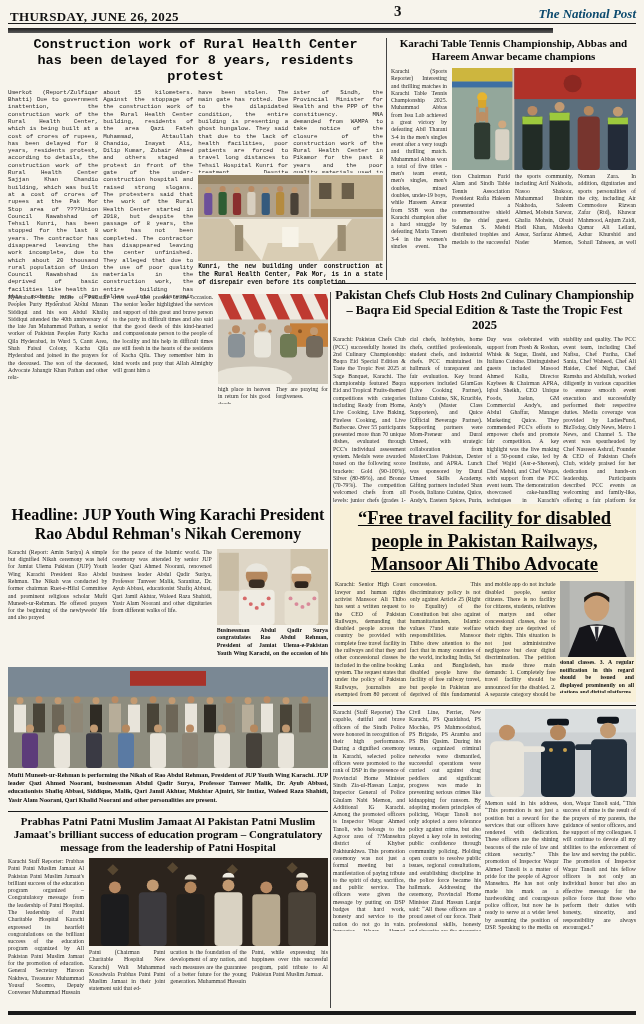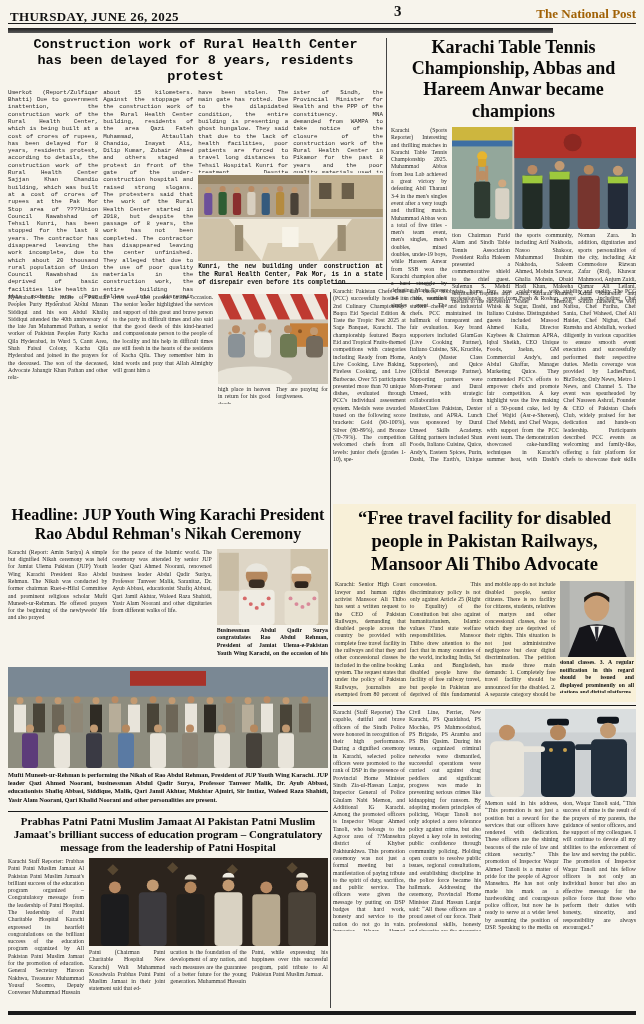--- a/index.html
+++ b/index.html
@@ -8,21 +8,21 @@
   .abs{position:absolute;}
   .hl{font-weight:700;text-align:center;color:#0a0a0a;line-height:1.18;overflow:hidden;}
   .bt{font-size:5.8px;line-height:1.26;text-align:justify;color:#262626;overflow:hidden;}
   .cap{font-weight:700;font-size:6.3px;line-height:1.3;text-align:justify;color:#0f0f0f;overflow:hidden;}
   .cols{display:flex;gap:5px;}
   .col{flex:1;}
   .rule{background:#1a1a1a;}
   .vrule{background:#444;width:1px;}
   .photo{overflow:hidden;background:#cfc8ba;}
   .photo svg{display:block;width:100%;height:100%;}
-  .masthead{font-weight:700;font-size:13px;color:#a16207;}
+  .masthead{font-style:italic;font-weight:700;font-size:13px;color:#0c4a6e;}
   .dateline{font-weight:700;font-size:13px;letter-spacing:.4px;color:#111;}
   .pageno{font-weight:700;font-size:15px;color:#111;}
   .headerbar{background:linear-gradient(#1f1f1f,#5a5a5a);}
   .cream{background:#f8f0d8;}
 </style>
 </head>
 <body>
 
 <div class="page">
 
@@ -76,21 +76,21 @@
             <rect x="36" y="50" width="8" height="26" fill="#9c8e73"></rect>
             <rect x="136" y="50" width="8" height="26" fill="#9c8e73"></rect>
           </svg>
         </div>
         <div class="cap" style="height:38px;">Kunri, the new building under construction at the Rural Health Center, Pak Mor, is in a state of disrepair even before its completion.</div>
       </div>
     </div>
   </section>
 
   <section class="abs" style="left:391px;top:37px;width:245px;height:243px;">
-    <h2 class="hl" style="font-size:18px;margin:0 0 5px;">Karachi Table Tennis Championship, Abbas and Hareem Anwar became champions</h2>
+    <h2 class="hl" style="font-size:11px;margin:0 0 5px;">Karachi Table Tennis Championship, Abbas and Hareem Anwar became champions</h2>
     <div style="display:flex;gap:5px;height:180px;">
       <div class="bt" style="width:56px;flex:none;">Karachi (Sports Reporter) Interesting and thrilling matches in Karachi Table Tennis Championship 2025. Muhammad Abbas from Issa Lab achieved a great victory by defeating Abil Tharani 3-4 in the men's singles event after a very tough and thrilling match. Muhammad Abbas won a total of five titles - men's team event, men's singles, men's doubles, mixed doubles, under-19 boys, while Hareem Anwar from SSB won the Karachi champion after a hard struggle by defeating Maria Tareen 3-4 in the women's singles event. The closing ceremony was held at Sindh Sports Board Club, Nazimabad, Karachi. On this occasion, Suleman S. Mehdi, Chairman of State Life Insurance Corporation, was the special guest. Karachi Table Tennis Associa-</div>
       <div style="flex:1;display:flex;flex-direction:column;gap:3px;">
         <div class="photo" style="height:102px;">
           <svg viewBox="0 0 183 105" preserveAspectRatio="none">
             <rect width="60" height="105" fill="#93a79b"></rect>
             <rect width="60" height="14" fill="#cdb63e"></rect>
             <rect y="14" width="60" height="6" fill="#3e6fa3"></rect>
             <circle cx="30" cy="30" r="5" fill="#e7b52f"></circle>
             <rect x="26" y="33" width="8" height="8" fill="#d8a62c"></rect>
@@ -312,30 +312,31 @@
           <div class="col bt">ucation is the foundation of the development of any nation, and such measures are the guarantee of a better future for the young generation. Muhammad Hussain</div>
           <div class="col bt">Patni, while expressing his happiness over this successful program, paid tribute to Al Pakistan Patni Muslim Jamaat.</div>
         </div>
       </div>
     </div>
   </section>
 
   <div class="abs rule" style="left:333px;top:283px;width:303px;height:1px;"></div>
 
   <section class="abs" style="left:333px;top:288px;width:303px;height:214px;">
+    <h2 class="hl" style="font-size:12.5px;margin:0 0 4px;">Pakistan Chefs Club Hosts 2nd Culinary Championship – Baqra Eid Special Edition &amp; Taste the Tropic Fest 2025</h2>
     <div class="cols" style="height:176px;gap:4px;">
       <div class="col bt">Karachi: Pakistan Chefs Club (PCC) successfully hosted its 2nd Culinary Championship: Baqra Eid Special Edition &amp; Taste the Tropic Fest 2025 at Sage Banquet, Karachi. The championship featured Baqra Eid and Tropical Fruits-themed competitions with categories including Ready from Home, Live Cooking, Live Baking, Fireless Cooking, and Live Barbecue. Over 55 participants presented more than 70 unique dishes, evaluated through PCC's individual assessment system. Medals were awarded based on the following score brackets: Gold (90-100%), Silver (80-89%), and Bronze (70-79%). The competition welcomed chefs from all levels: junior chefs (grades 1-10), spe-</div>
       <div class="col bt">cial chefs, hobbyists, home chefs, certified professionals, student chefs, and industrial chefs. PCC maintained its hallmark of transparent and fair evaluation. Key brand supporters included GlamGas (Live Cooking Partner), Italiano Cuisine, SK, Krucible, Andy's (Master Class Supporters), and Quice (Official Beverage Partner). Supporting partners were Mom-Preneur and Dural Umeed, with strategic collaboration from MasterClass Pakistan, Dexter Institute, and APRA. Lunch was sponsored by Durul Umeed Skills Academy. Gifting partners included Shan Foods, Italiano Cuisine, Quice, Andy's, Eastern Spices, Purin, Dashi, The Earth's, Unique Foods, and Food One. International Mango</div>
       <div class="col bt">Day was celebrated with support from Fresh &amp; Roshan, Whisk &amp; Sugar, Dashi, and Italiano Cuisine. Distinguished guests included Masood Ahmed Kalia, Director Kaybees &amp; Chairman APRA, Iqbal Sheikh, CEO Unique Foods, Jaelan, GM Commercial Andy's, and Abdul Ghaffar, Manager Marketing Quice. They commended PCC's efforts to empower chefs and promote fair competition. A key highlight was the live making of a 50-pound cake, led by Chef Wajid (Asr-e-Shereen), Chef Mehdi, and Chef Waqas, with support from the PCC event team. The demonstration showcased cake-handling techniques in Karachi's summer heat, with Dashi's Whipping Cream receiving special attention for its</div>
       <div class="col bt">stability and quality. The PCC event team, including Chef Nafisa, Chef Fariha, Chef Sania, Chef Waheed, Chef Ali Haider, Chef Nighat, Chef Ramsha and Abdullah, worked diligently in various capacities to ensure smooth event execution and successfully performed their respective duties. Media coverage was provided by LadiesFund, BizToday, Only News, Metro 1 News, and Channel 5. The event was spearheaded by Chef Nasreen Ashraf, Founder &amp; CEO of Pakistan Chefs Club, widely praised for her dedication and hands-on leadership. Participants described PCC events as welcoming and family-like, offering a fair platform for chefs to showcase their skills without the typical competition stress.</div>
     </div>
   </section>
 
   <section class="abs cream" style="left:333px;top:504px;width:303px;height:198px;padding:3px 2px;box-sizing:border-box;">
-    <h2 class="hl" style="font-size:18.5px;line-height:1.25;margin:0 0 5px;">“Free travel facility for disabled people in Pakistan Railways, Mansoor Ali Thibo Advocate</h2>
+    <h2 class="hl" style="font-size:18.5px;line-height:1.25;margin:0 0 5px;text-decoration:underline;">“Free travel facility for disabled people in Pakistan Railways, Mansoor Ali Thibo Advocate</h2>
     <div class="cols" style="height:116px;gap:4px;">
       <div class="col bt">Karachi: Senior High Court lawyer and human rights activist Mansoor Ali Thibo has sent a written request to the CEO of Pakistan Railways, demanding that disabled people across the country be provided with complete free travel facility in the railways and that they and other concessional classes be included in the online booking system. The request states that under the policy of Pakistan Railways, journalists are exempted from 80 percent of the fare, while disabled people are given only 50 percent</div>
       <div class="col bt">concession. This discriminatory policy is not only against Article 25 (Right to Equality) of the Constitution but also against humanitarianism, Islamic values ??and state welfare responsibilities. Mansoor Thibo drew attention to the fact that in many countries of the world, including India, Sri Lanka and Bangladesh, disabled people have the facility of free railway travel, but people in Pakistan are deprived of this fundamental right. He also expressed serious concern that the Pakistan Railways website</div>
       <div class="col bt">and mobile app do not include disabled people, senior citizens. There is no facility for citizens, students, relatives of martyrs and other concessional classes, due to which they are deprived of their rights. This situation is not just administrative negligence but clear digital discrimination. The petition has made three main demands: 1. Completely free travel facility should be announced for the disabled. 2. A separate category should be included in the railways' online booking system and mobile app for all conces-</div>
       <div style="flex:1.05;display:flex;flex-direction:column;gap:2px;">
         <div class="photo" style="height:76px;">
           <svg viewBox="0 0 77 78" preserveAspectRatio="none">
             <rect width="77" height="78" fill="#b9bab6"></rect>
             <rect width="10" height="78" fill="#a9aaa6"></rect>
               <rect x="67" width="10" height="78" fill="#a9aaa6"></rect>

